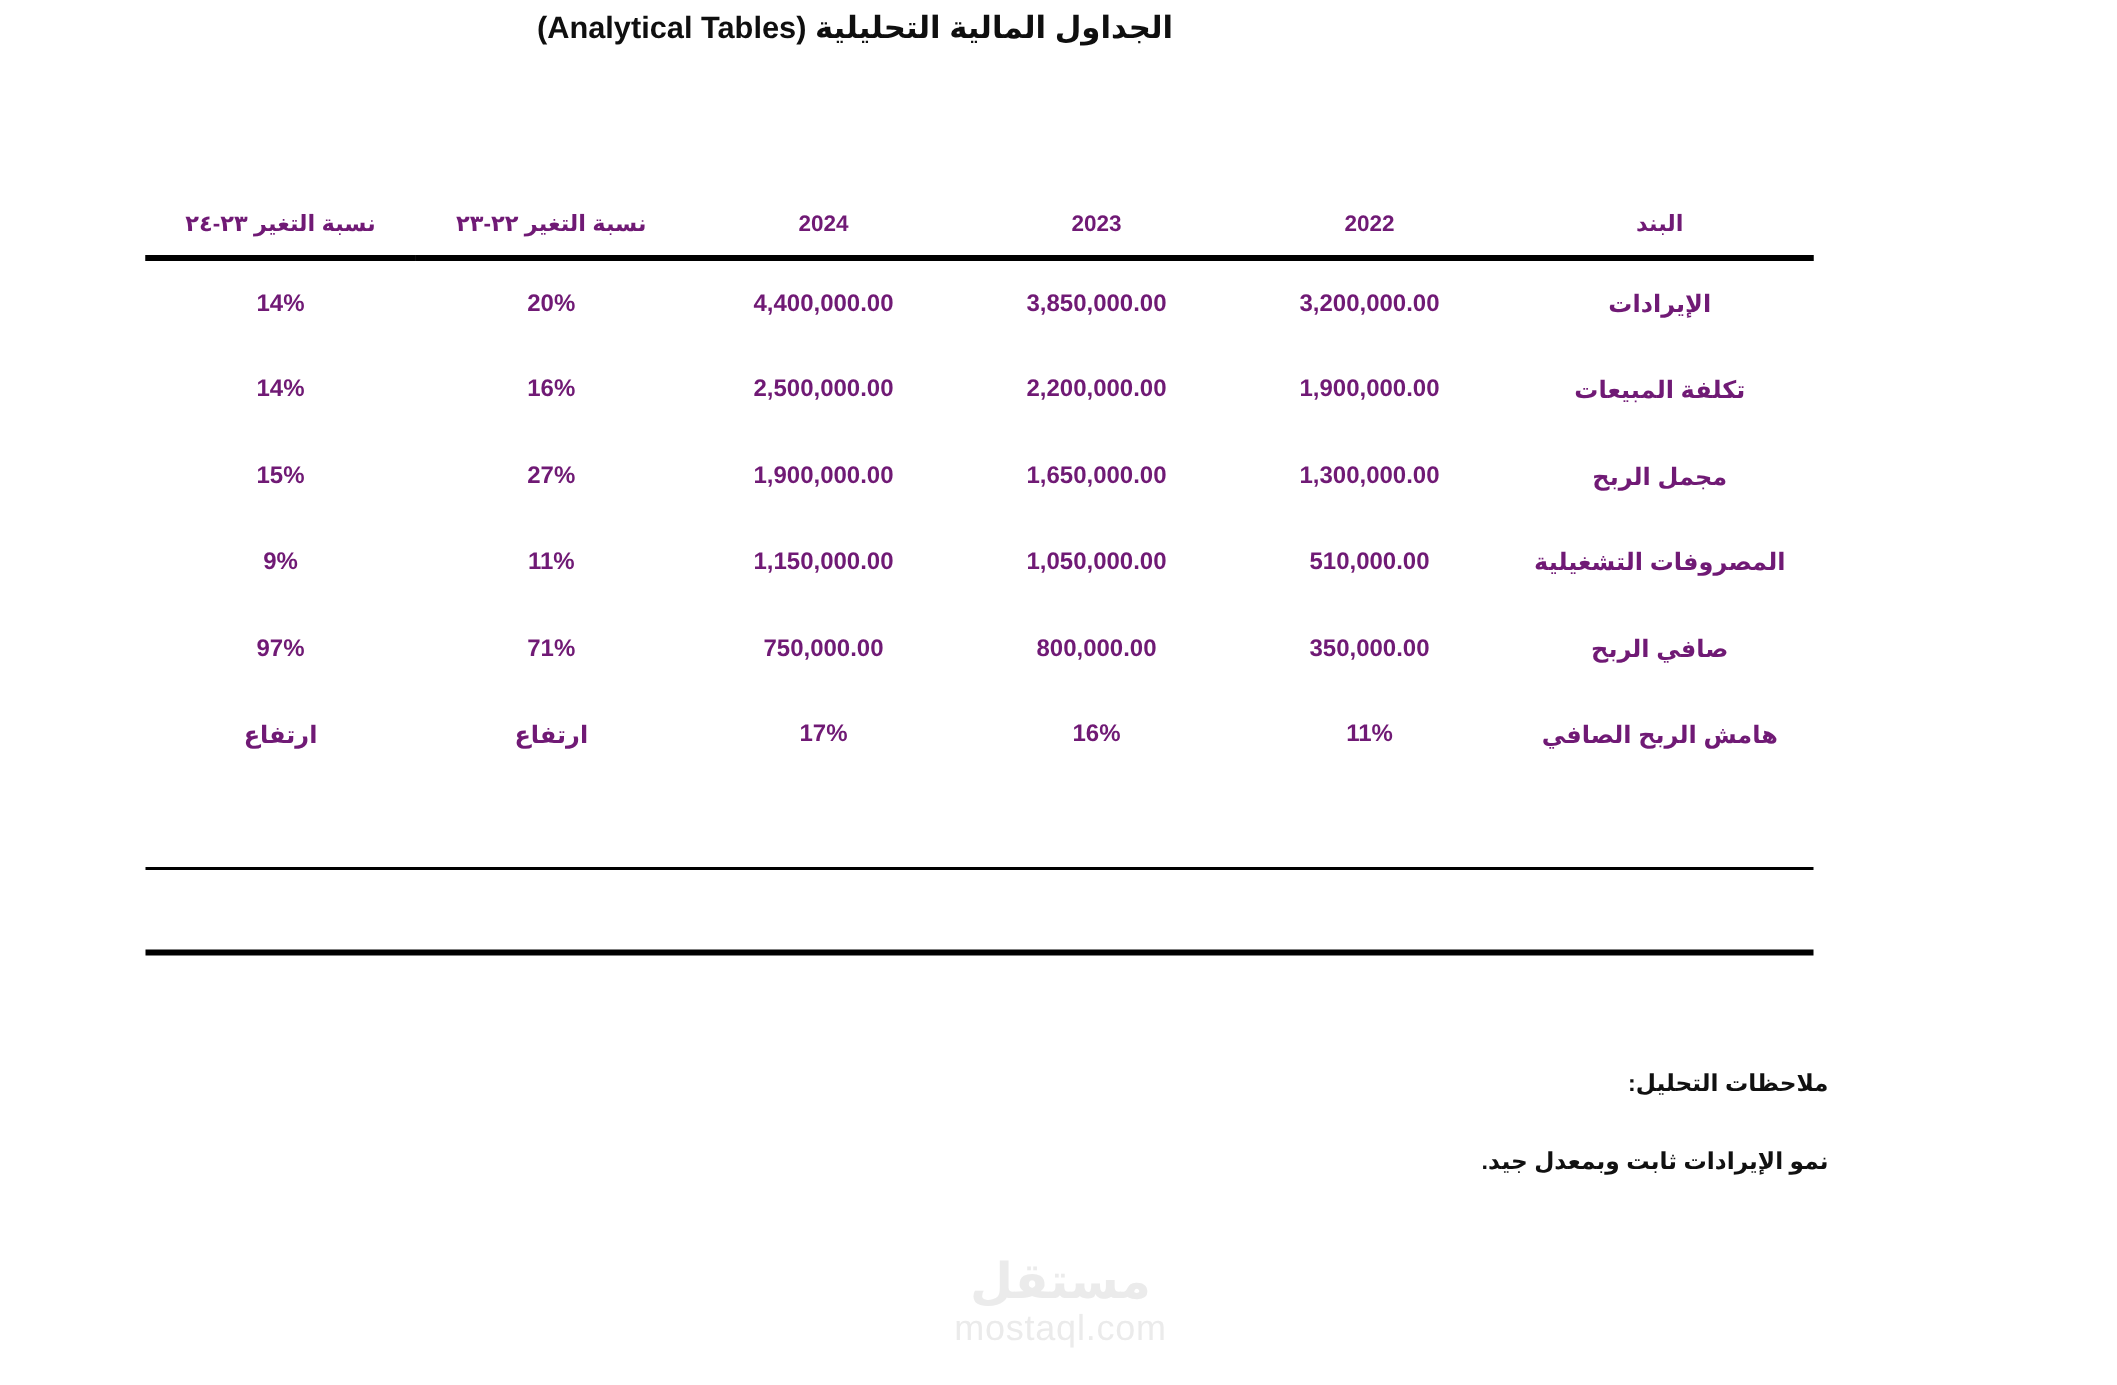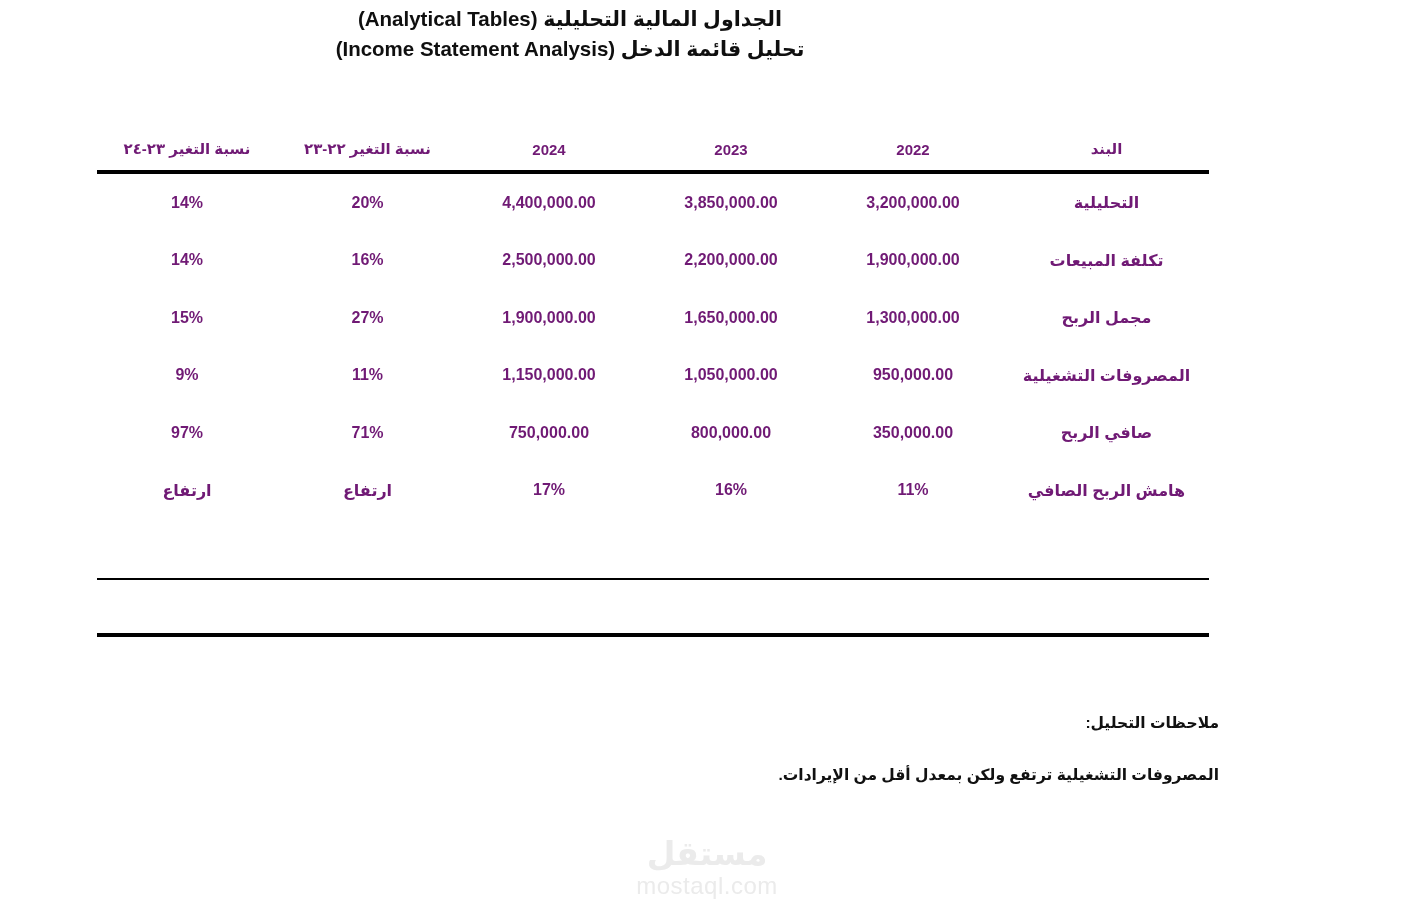--- a/index.html
+++ b/index.html
@@ -154,21 +154,20 @@
     letter-spacing: 0.5px;
   }
 </style>
 </head>
 <body>
 
 <div class="page">
 
   <div class="title-block">
     <div class="title-line">الجداول المالية التحليلية (Analytical Tables)</div>
-    <div class="title-line">تحليل قائمة الدخل (Income Statement Analysis)</div>
   </div>
 
   <div class="table-wrap">
     <table class="fin">
       <colgroup>
         <col class="c-item">
         <col class="c-y2022">
         <col class="c-y2023">
         <col class="c-y2024">
         <col class="c-chg1">
@@ -179,21 +178,21 @@
           <th>البند</th>
           <th>2022</th>
           <th>2023</th>
           <th>2024</th>
           <th>نسبة التغير ٢٢-٢٣</th>
           <th>نسبة التغير ٢٣-٢٤</th>
         </tr>
       </thead>
       <tbody>
         <tr>
-          <td>التحليلية</td>
+          <td>الإيرادات</td>
           <td class="num">3,200,000.00</td>
           <td class="num">3,850,000.00</td>
           <td class="num">4,400,000.00</td>
           <td class="num">20%</td>
           <td class="num">14%</td>
         </tr>
         <tr>
           <td>تكلفة المبيعات</td>
           <td class="num">1,900,000.00</td>
           <td class="num">2,200,000.00</td>
@@ -204,21 +203,21 @@
         <tr>
           <td>مجمل الربح</td>
           <td class="num">1,300,000.00</td>
           <td class="num">1,650,000.00</td>
           <td class="num">1,900,000.00</td>
           <td class="num">27%</td>
           <td class="num">15%</td>
         </tr>
         <tr>
           <td>المصروفات التشغيلية</td>
-          <td class="num">950,000.00</td>
+          <td class="num">510,000.00</td>
           <td class="num">1,050,000.00</td>
           <td class="num">1,150,000.00</td>
           <td class="num">11%</td>
           <td class="num">9%</td>
         </tr>
         <tr>
           <td>صافي الربح</td>
           <td class="num">350,000.00</td>
           <td class="num">800,000.00</td>
           <td class="num">750,000.00</td>
@@ -235,21 +234,21 @@
         </tr>
       </tbody>
     </table>
   </div>
 
   <div class="rule rule-thin"></div>
   <div class="rule rule-thick"></div>
 
   <div class="notes">
     <div class="notes-heading">ملاحظات التحليل:</div>
-    <div class="note-line">المصروفات التشغيلية ترتفع ولكن بمعدل أقل من الإيرادات.</div>
+    <div class="note-line">نمو الإيرادات ثابت وبمعدل جيد.</div>
   </div>
 
   <div class="watermark">
     <div class="wm-ar">مستقل</div>
     <div class="wm-en">mostaql.com</div>
   </div>
 
 </div>
 
 </body></html>

